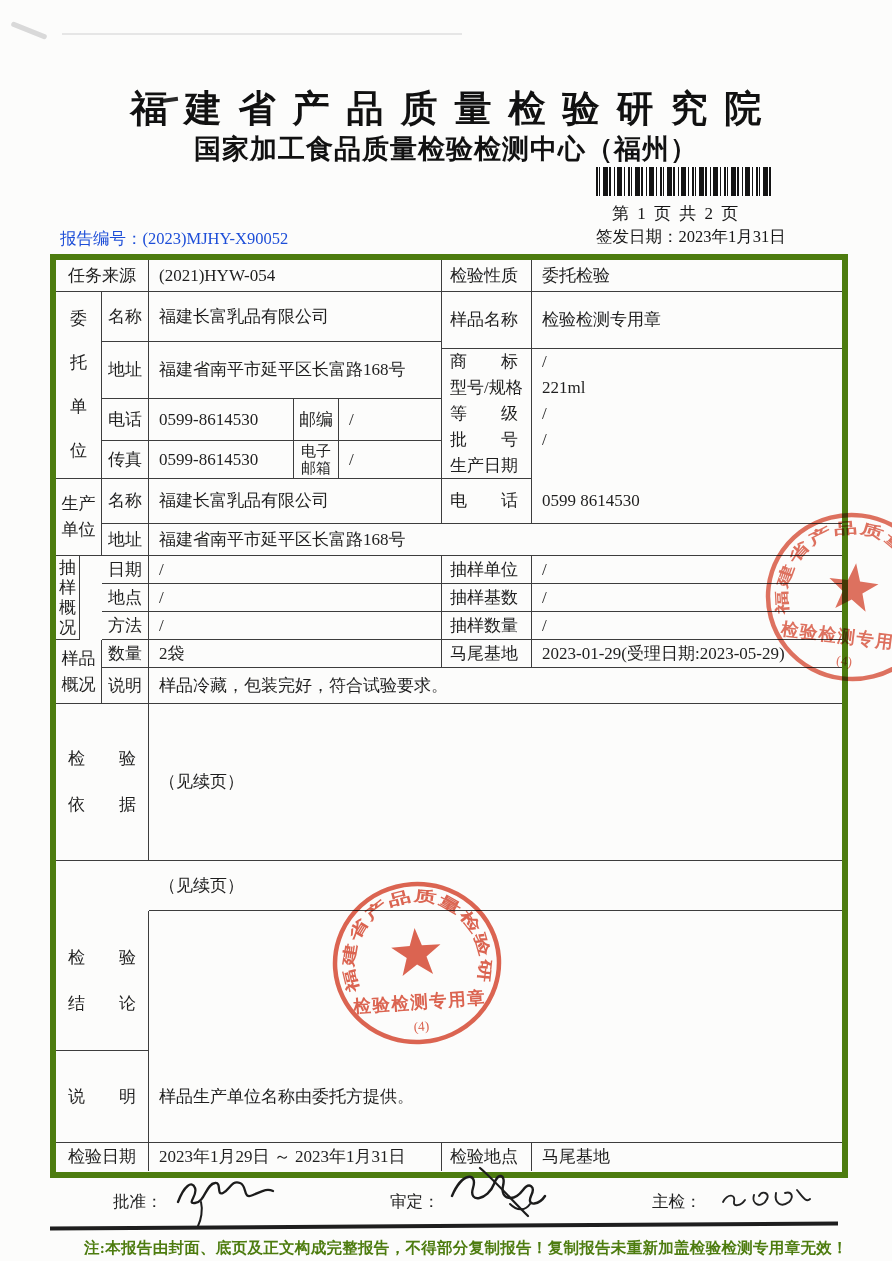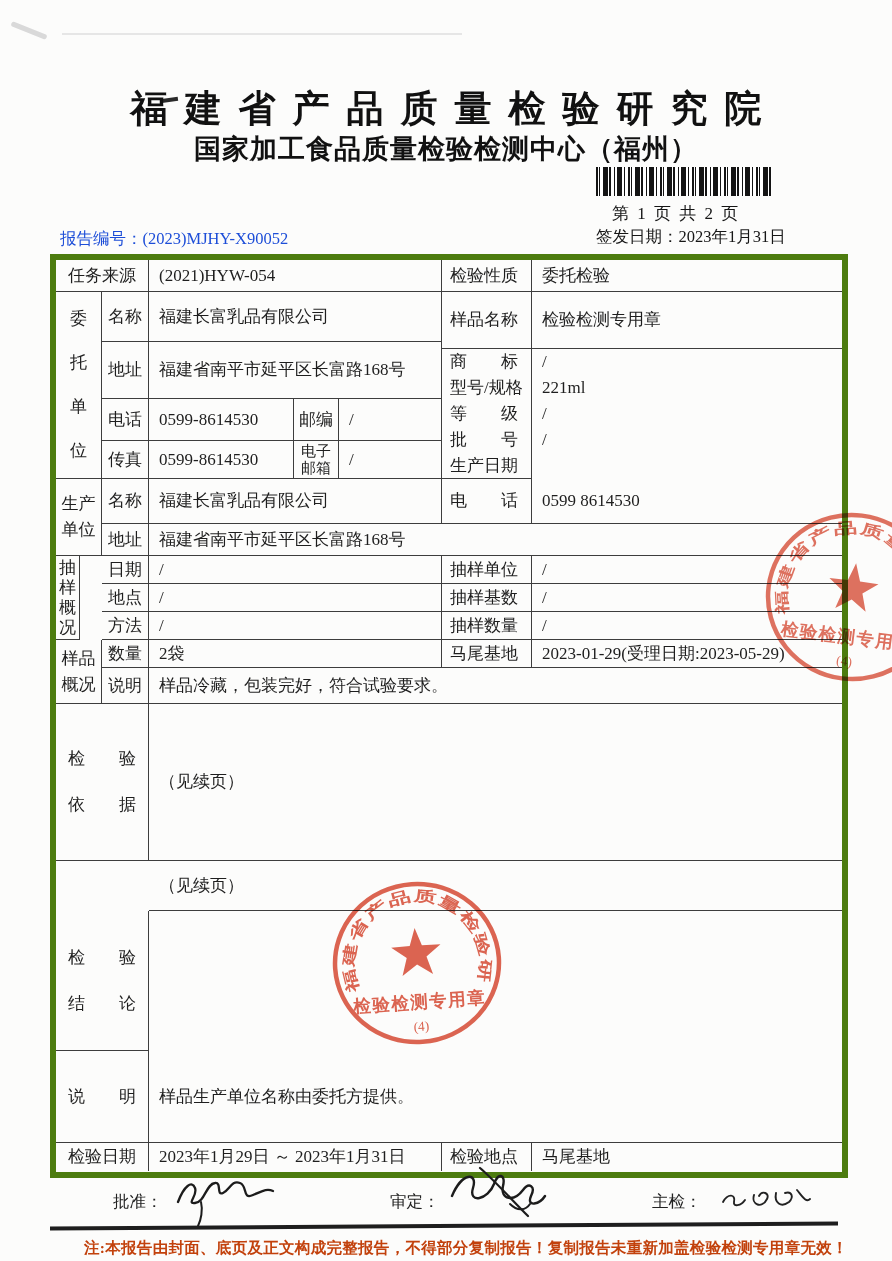--- a/index.html
+++ b/index.html
@@ -41,21 +41,21 @@
   .top{align-items:flex-start}
   .small{font-size:15px;line-height:17px}
   
   .stamp{position:absolute;mix-blend-mode:multiply;opacity:.85;}
   
   .sig-label{position:absolute;font-size:16.5px;color:#222;}
   .sig{position:absolute;}
   .foot-line{position:absolute;left:50px;top:1224px;width:788px;height:4px;
     background:#1e1e1e;transform:rotate(-.35deg);}
   .foot-note{position:absolute;left:84px;top:1238px;font-size:15.5px;
-    font-weight:600;letter-spacing:.3px;color:#c2410c;}
+    font-weight:600;letter-spacing:.3px;color:#4d7c0f;}
   
   .art{position:absolute;pointer-events:none;}
 </style>
 </head>
 <body>
 
 <div class="page">
 
   <div class="art" style="left:10px;top:28px;width:38px;height:5px;background:#d9d9d9;transform:rotate(22deg);border-radius:3px;"></div>
   <div class="art" style="left:62px;top:33px;width:400px;height:2px;background:#e6e6e6;"></div>

